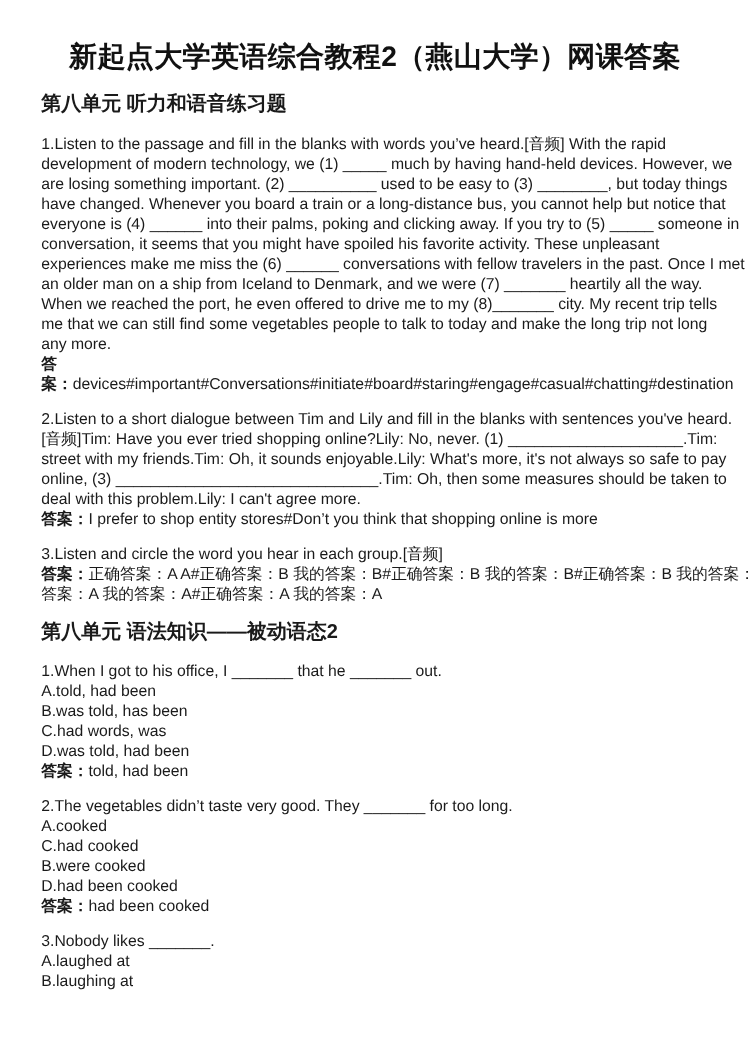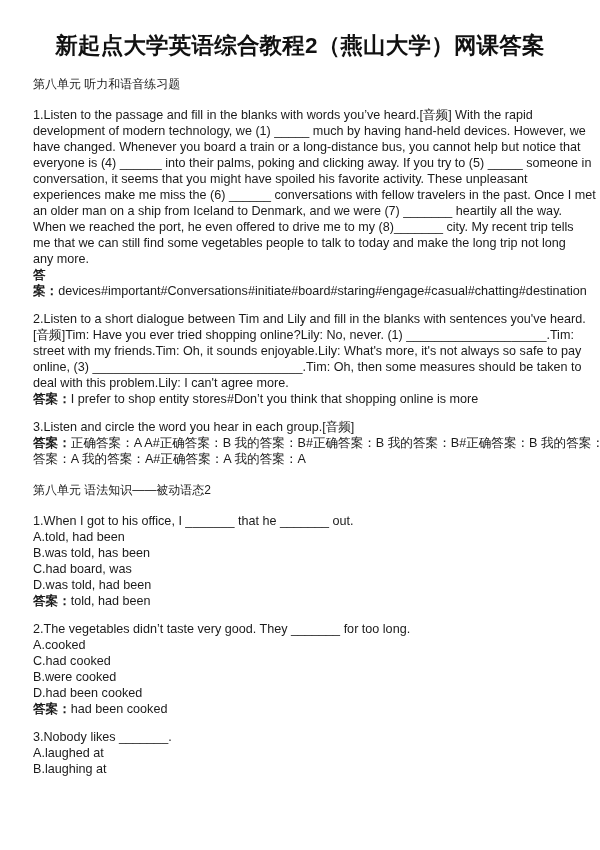--- a/index.html
+++ b/index.html
@@ -8,41 +8,42 @@
     font-family: "Liberation Sans", "DejaVu Sans", sans-serif;
     color: #1a1a1a;
   }
   .page { position: relative; width: 600px; height: 704px; padding-left: 14px; }
   .title {
     position: absolute; left: 0; top: 30px; width: 600px;
     text-align: center; font-size: 22.5px; font-weight: bold;
     letter-spacing: 0.2px; color: #111;
   }
   .body { position: absolute; left: 33px; top: 76px; width: 540px; font-size: 12.6px; line-height: 16px; }
-  .section-heading { font-weight: normal; font-size: 12px; margin: 0; }
+  .section-heading { font-weight: bold; font-size: 16px; margin: 0; }
   .gap-m { height: 12px; }
   .gap-l { height: 15px; }
   .answer-label { font-weight: bold; }
   .line { white-space: nowrap; }
   .q-block { margin: 0; }
 </style>
 </head>
 <body>
 
 <div class="page">
   <div class="title">新起点大学英语综合教程2（燕山大学）网课答案</div>
 
   <div class="body">
 
     <div class="section-heading">第八单元 听力和语音练习题</div>
     <div class="gap-l"></div>
 
     <div class="q-block">
       <div class="line">1.Listen to the passage and fill in the blanks with words you’ve heard.[音频]    With the rapid</div>
       <div class="line">development of modern technology, we (1) _____ much by having hand-held devices. However, we</div>
+      <div class="line">are losing something important. (2) __________ used to be easy to (3) ________, but today things</div>
       <div class="line">have changed. Whenever you board a train or a long-distance bus, you cannot help but notice that</div>
       <div class="line">everyone is (4) ______ into their palms, poking and clicking away. If you try to (5) _____ someone in</div>
       <div class="line">conversation, it seems that you might have spoiled his favorite activity. These unpleasant</div>
       <div class="line">experiences make me miss the (6) ______ conversations with fellow travelers in the past. Once I met</div>
       <div class="line">an older man on a ship from Iceland to Denmark, and we were (7) _______ heartily all the way.</div>
       <div class="line">When we reached the port, he even offered to drive me to my (8)_______ city. My recent trip tells</div>
       <div class="line">me that we can still find some vegetables people to talk to today and make the long trip not long</div>
       <div class="line">any more.</div>
       <div class="line answer-label">答</div>
       <div class="line">
@@ -72,21 +73,21 @@
     </div>
     <div class="gap-l"></div>
 
     <div class="section-heading">第八单元 语法知识——被动语态2</div>
     <div class="gap-l"></div>
 
     <div class="q-block">
       <div class="line">1.When I got to his office, I _______ that he _______ out.</div>
       <div class="line">A.told, had been</div>
       <div class="line">B.was told, has been</div>
-      <div class="line">C.had board, was</div>
+      <div class="line">C.had words, was</div>
       <div class="line">D.was told, had been</div>
       <div class="line">
         <span class="answer-label">答案：</span><span>told, had been</span>
       </div>
     </div>
     <div class="gap-m"></div>
 
     <div class="q-block">
       <div class="line">2.The vegetables didn’t taste very good. They _______ for too long.</div>
       <div class="line">A.cooked</div>

